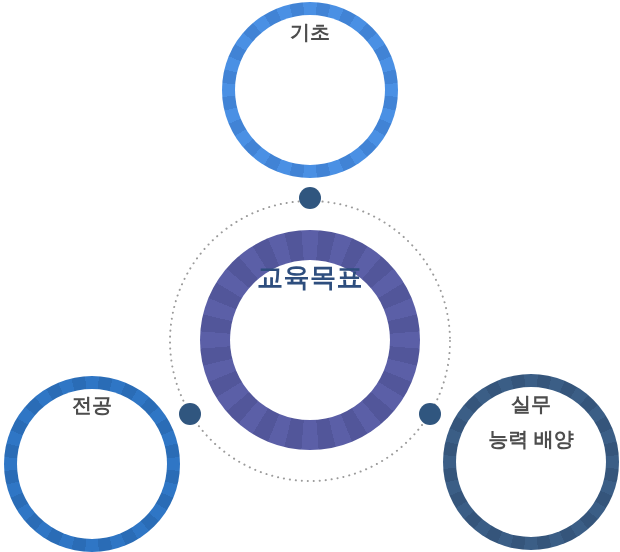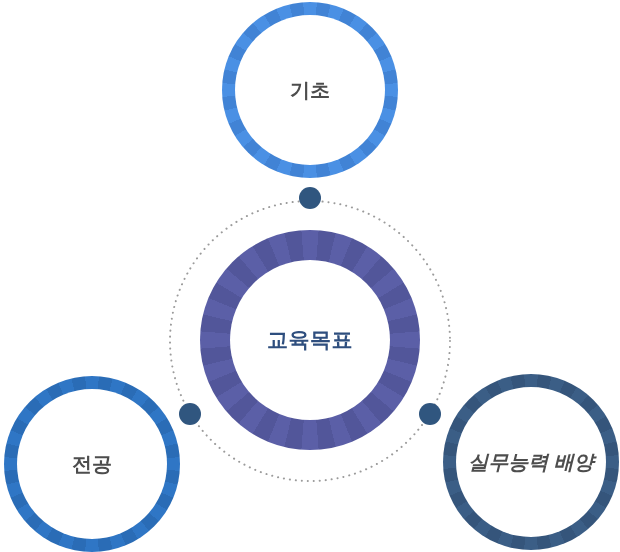--- a/index.html
+++ b/index.html
@@ -45,39 +45,40 @@
     position: absolute;
     border-radius: 50%;
     z-index: 2;
   }
   .ring .inner {
     position: absolute;
     inset: 13px;
     border-radius: 50%;
     background: #ffffff;
     display: flex;
+    flex-direction: column;
     align-items: center;
-    justify-content: center;
+    justify-content: flex-start;
     text-align: center;
   }
   .ring.center-ring { left: 200px; top: 230px; width: 220px; height: 220px; }
   .ring.center-ring .inner { inset: 30px; }
   .ring.node-top          { left: 222px; top: 2px;   width: 176px; height: 176px; }
-  .ring.node-bottom-left  { left: 4px;   top: 376px; width: 176px; height: 176px; }
-  .ring.node-bottom-right { left: 443px; top: 374px; width: 176px; height: 176px; font-style: italic; }
+  .ring.node-bottom-left  { left: 4px;   top: 376px; width: 176px; height: 176px; font-family: Liberation Mono, monospace; }
+  .ring.node-bottom-right { left: 443px; top: 374px; width: 176px; height: 176px; }
   .node-label {
     color: var(--label-color, #4d4d4d);
     font-size: 20px;
     font-weight: 700;
     line-height: 35px;
     white-space: nowrap;
   }
   .center-label {
     color: var(--center-label-color, #2e4e7e);
-    font-size: 21px;
+    font-size: 26px;
     font-weight: 700;
     letter-spacing: 0.5px;
     white-space: nowrap;
   }
 </style>
 </head>
 <body>
 
 <div class="stage">
 

